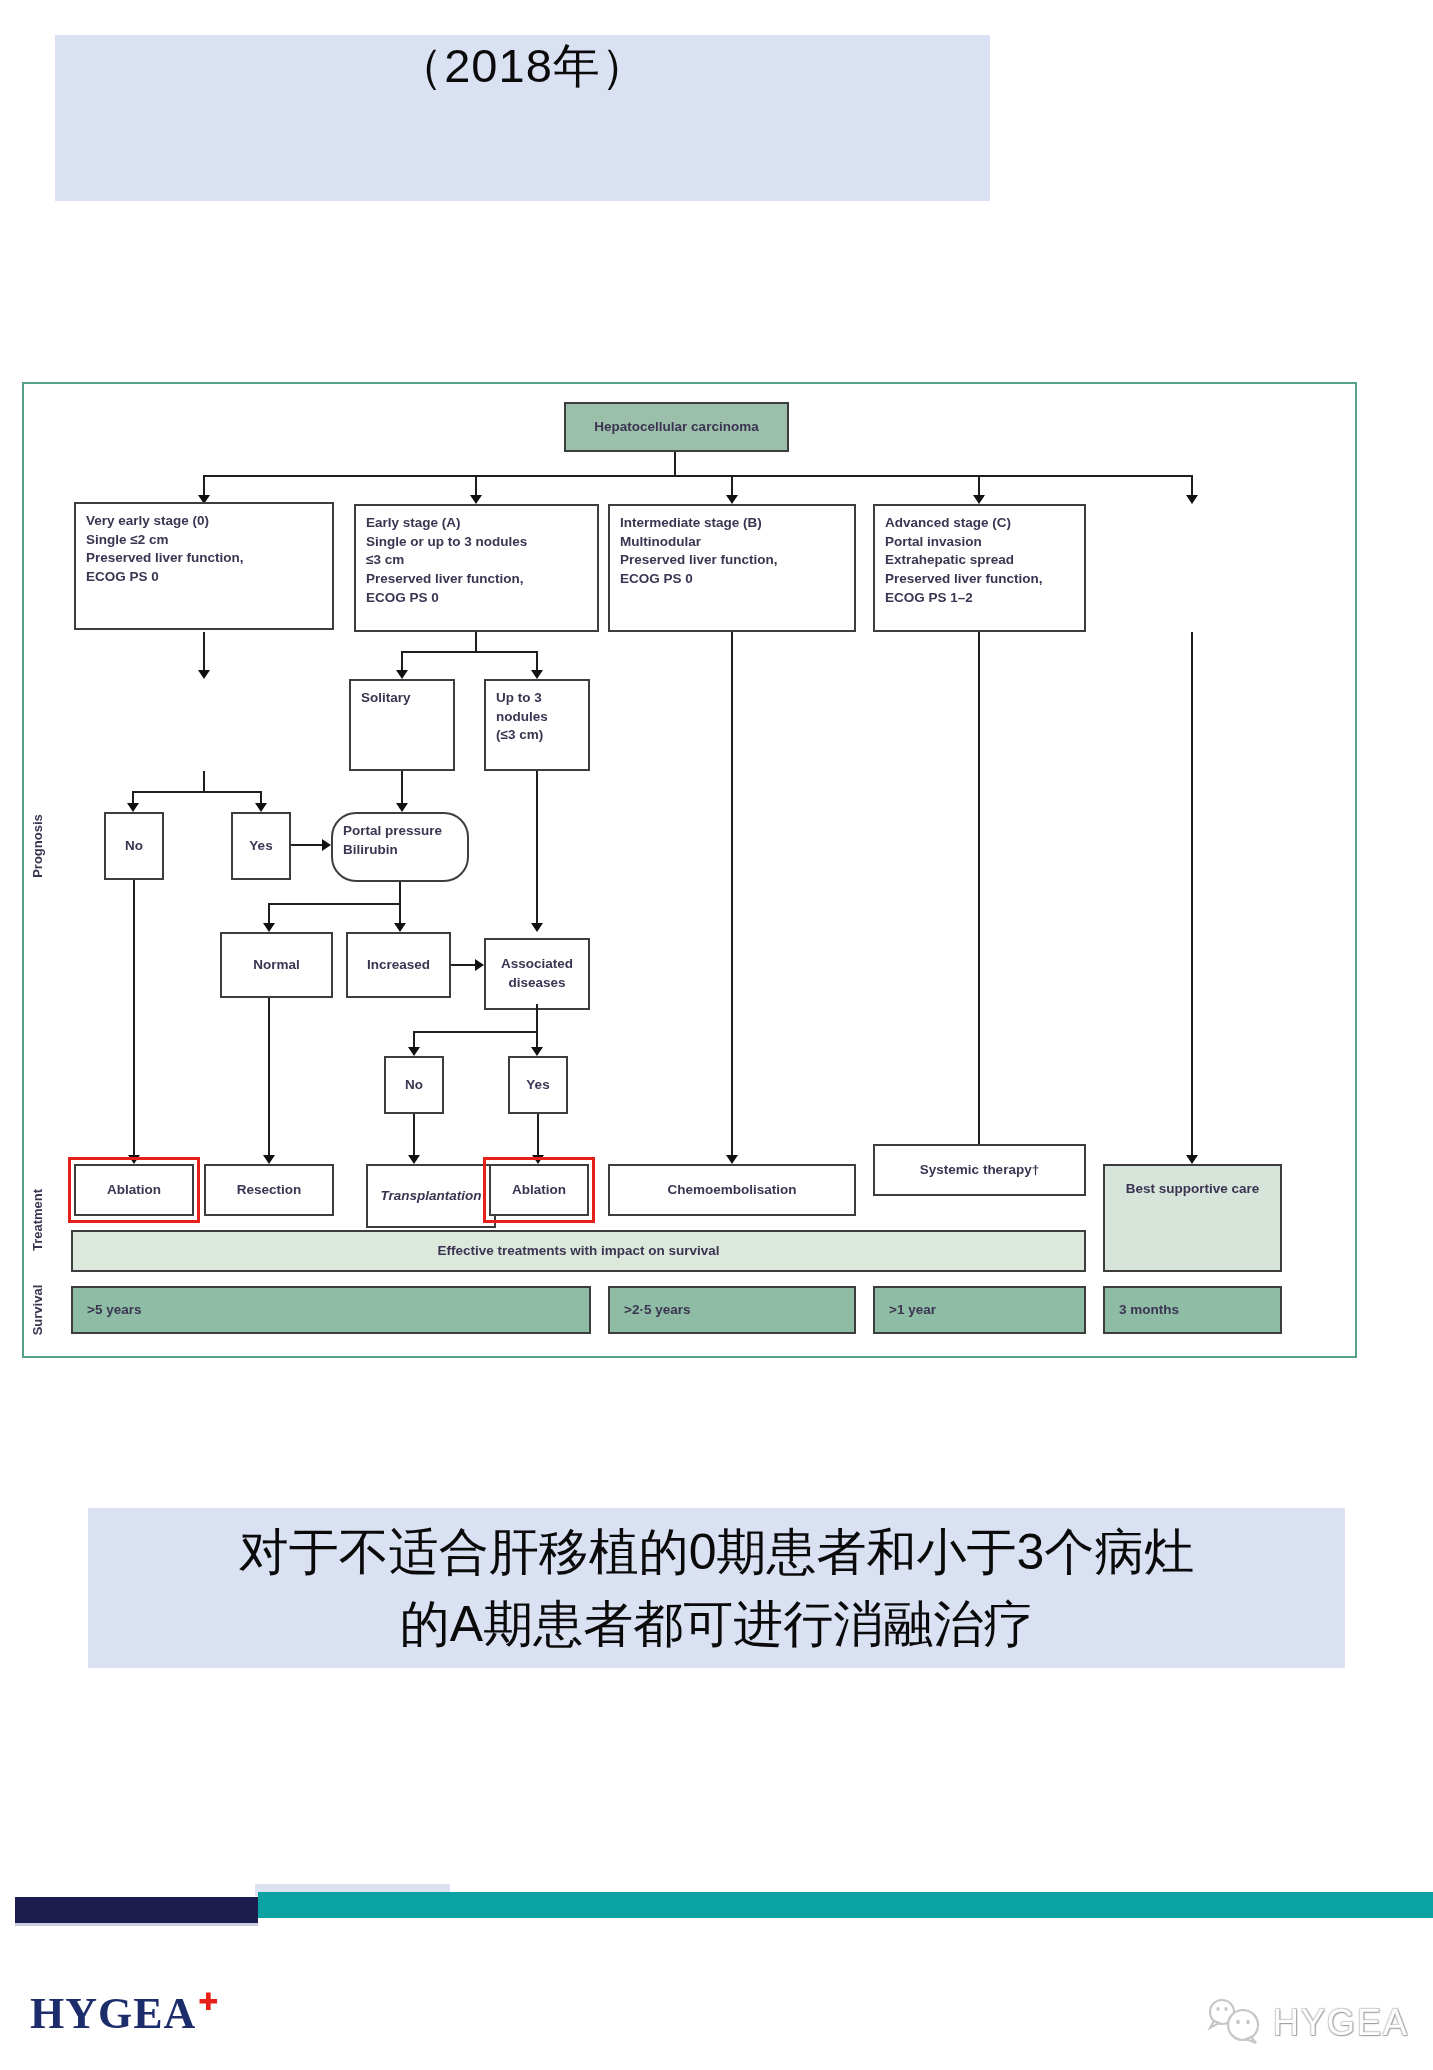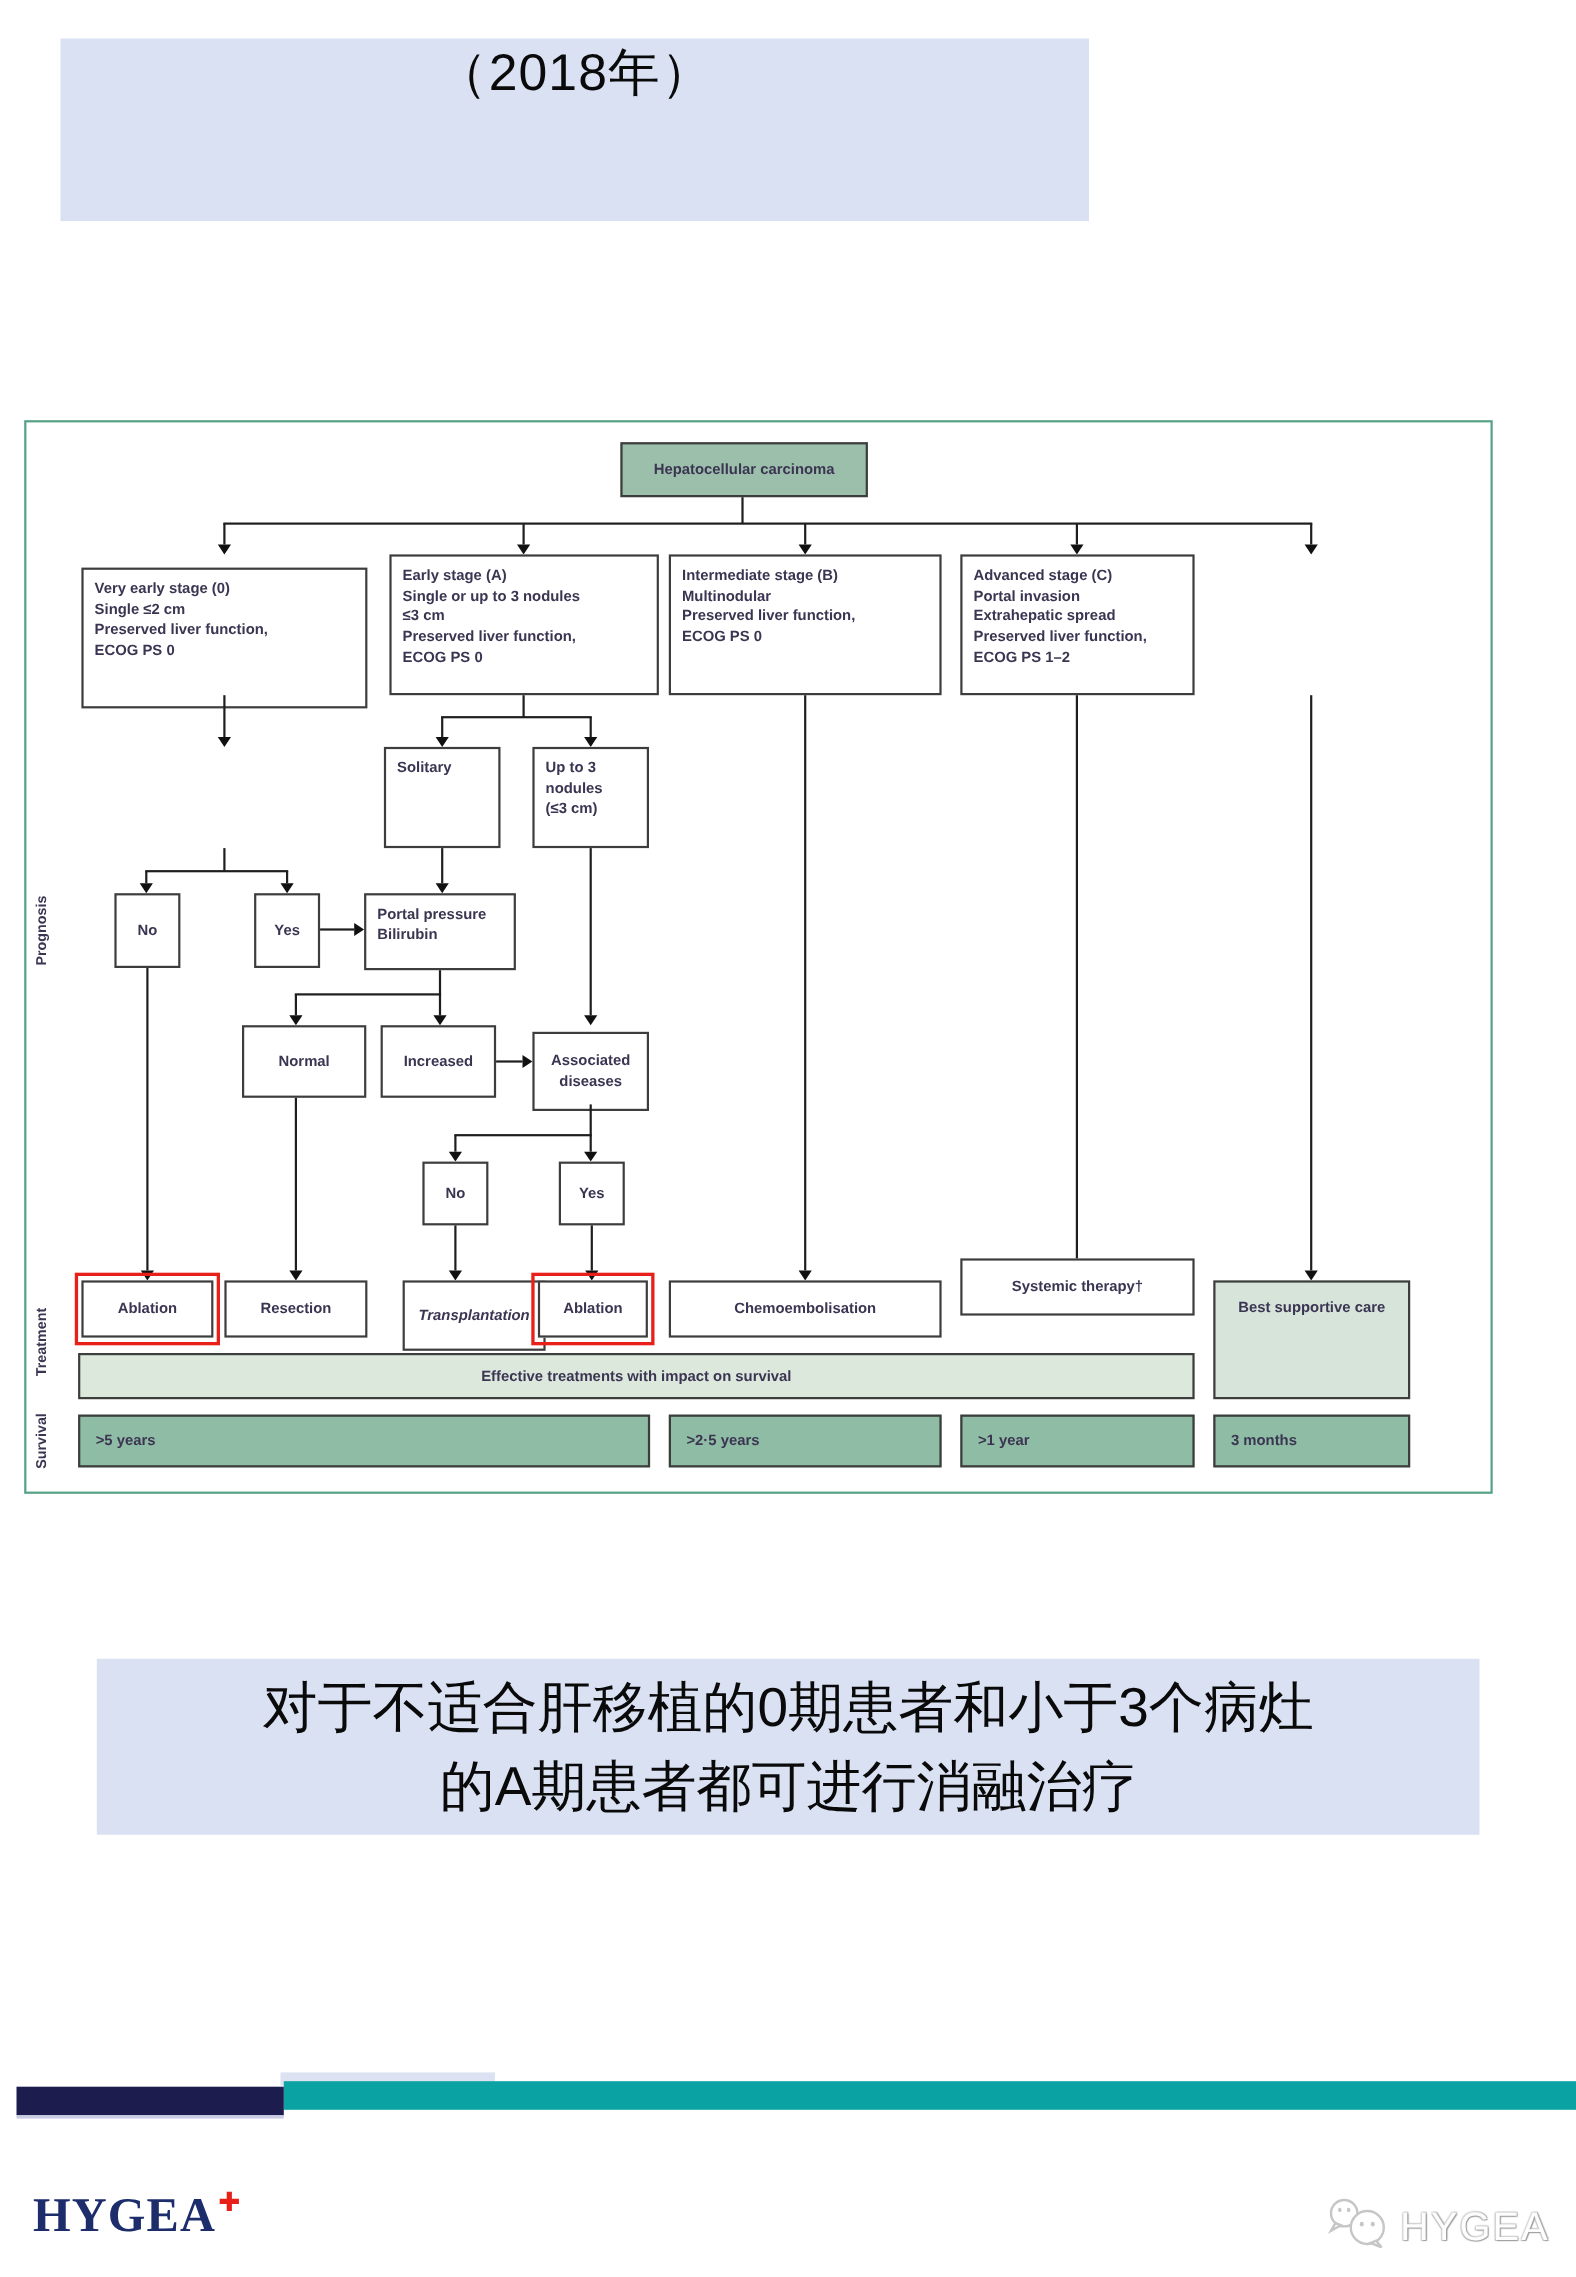--- a/index.html
+++ b/index.html
@@ -77,21 +77,21 @@
     <i class="vl" style="left:451px;top:92px;height:19px;"></i>
     <i class="vl" style="left:707px;top:92px;height:19px;"></i>
     <i class="vl" style="left:954px;top:92px;height:19px;"></i>
     <i class="vl" style="left:1167px;top:92px;height:19px;"></i>
     <i class="ad" style="left:174px;top:111px;"></i>
     <i class="ad" style="left:446px;top:111px;"></i>
     <i class="ad" style="left:702px;top:111px;"></i>
     <i class="ad" style="left:949px;top:111px;"></i>
     <i class="ad" style="left:1162px;top:111px;"></i>
 
-    <div class="nb" style="left:50px;top:132px;width:260px;height:128px;">Very early stage (0)
+    <div class="nb" style="left:50px;top:118px;width:260px;height:128px;">Very early stage (0)
 Single ≤2 cm
 Preserved liver function,
 ECOG PS 0</div>
     <div class="nb" style="left:330px;top:120px;width:245px;height:128px;">Early stage (A)
 Single or up to 3 nodules
 ≤3 cm
 Preserved liver function,
 ECOG PS 0</div>
     <div class="nb" style="left:584px;top:120px;width:248px;height:128px;">Intermediate stage (B)
 Multinodular
@@ -126,21 +126,21 @@
     <i class="ad" style="left:231px;top:419px;"></i>
 
     <i class="vl" style="left:377px;top:387px;height:32px;"></i>
     <i class="ad" style="left:372px;top:419px;"></i>
 
     <i class="vl" style="left:512px;top:387px;height:152px;"></i>
     <i class="ad" style="left:507px;top:539px;"></i>
 
     <div class="nb ctr" style="left:80px;top:428px;width:60px;height:68px;">No</div>
     <div class="nb ctr" style="left:207px;top:428px;width:60px;height:68px;">Yes</div>
-    <div class="nb" style="left:307px;top:428px;width:138px;height:70px;">Portal pressure
+    <div class="nb" style="left:307px;top:428px;width:138px;height:70px;border-radius:25px;">Portal pressure
 Bilirubin</div>
 
     <i class="hl" style="left:267px;top:460px;width:31px;"></i>
     <i class="ar" style="left:298px;top:455px;"></i>
 
     <i class="vl" style="left:375px;top:498px;height:22px;"></i>
     <i class="hl" style="left:244px;top:519px;width:133px;"></i>
     <i class="vl" style="left:244px;top:520px;height:19px;"></i>
     <i class="ad" style="left:239px;top:539px;"></i>
     <i class="vl" style="left:375px;top:520px;height:19px;"></i>

